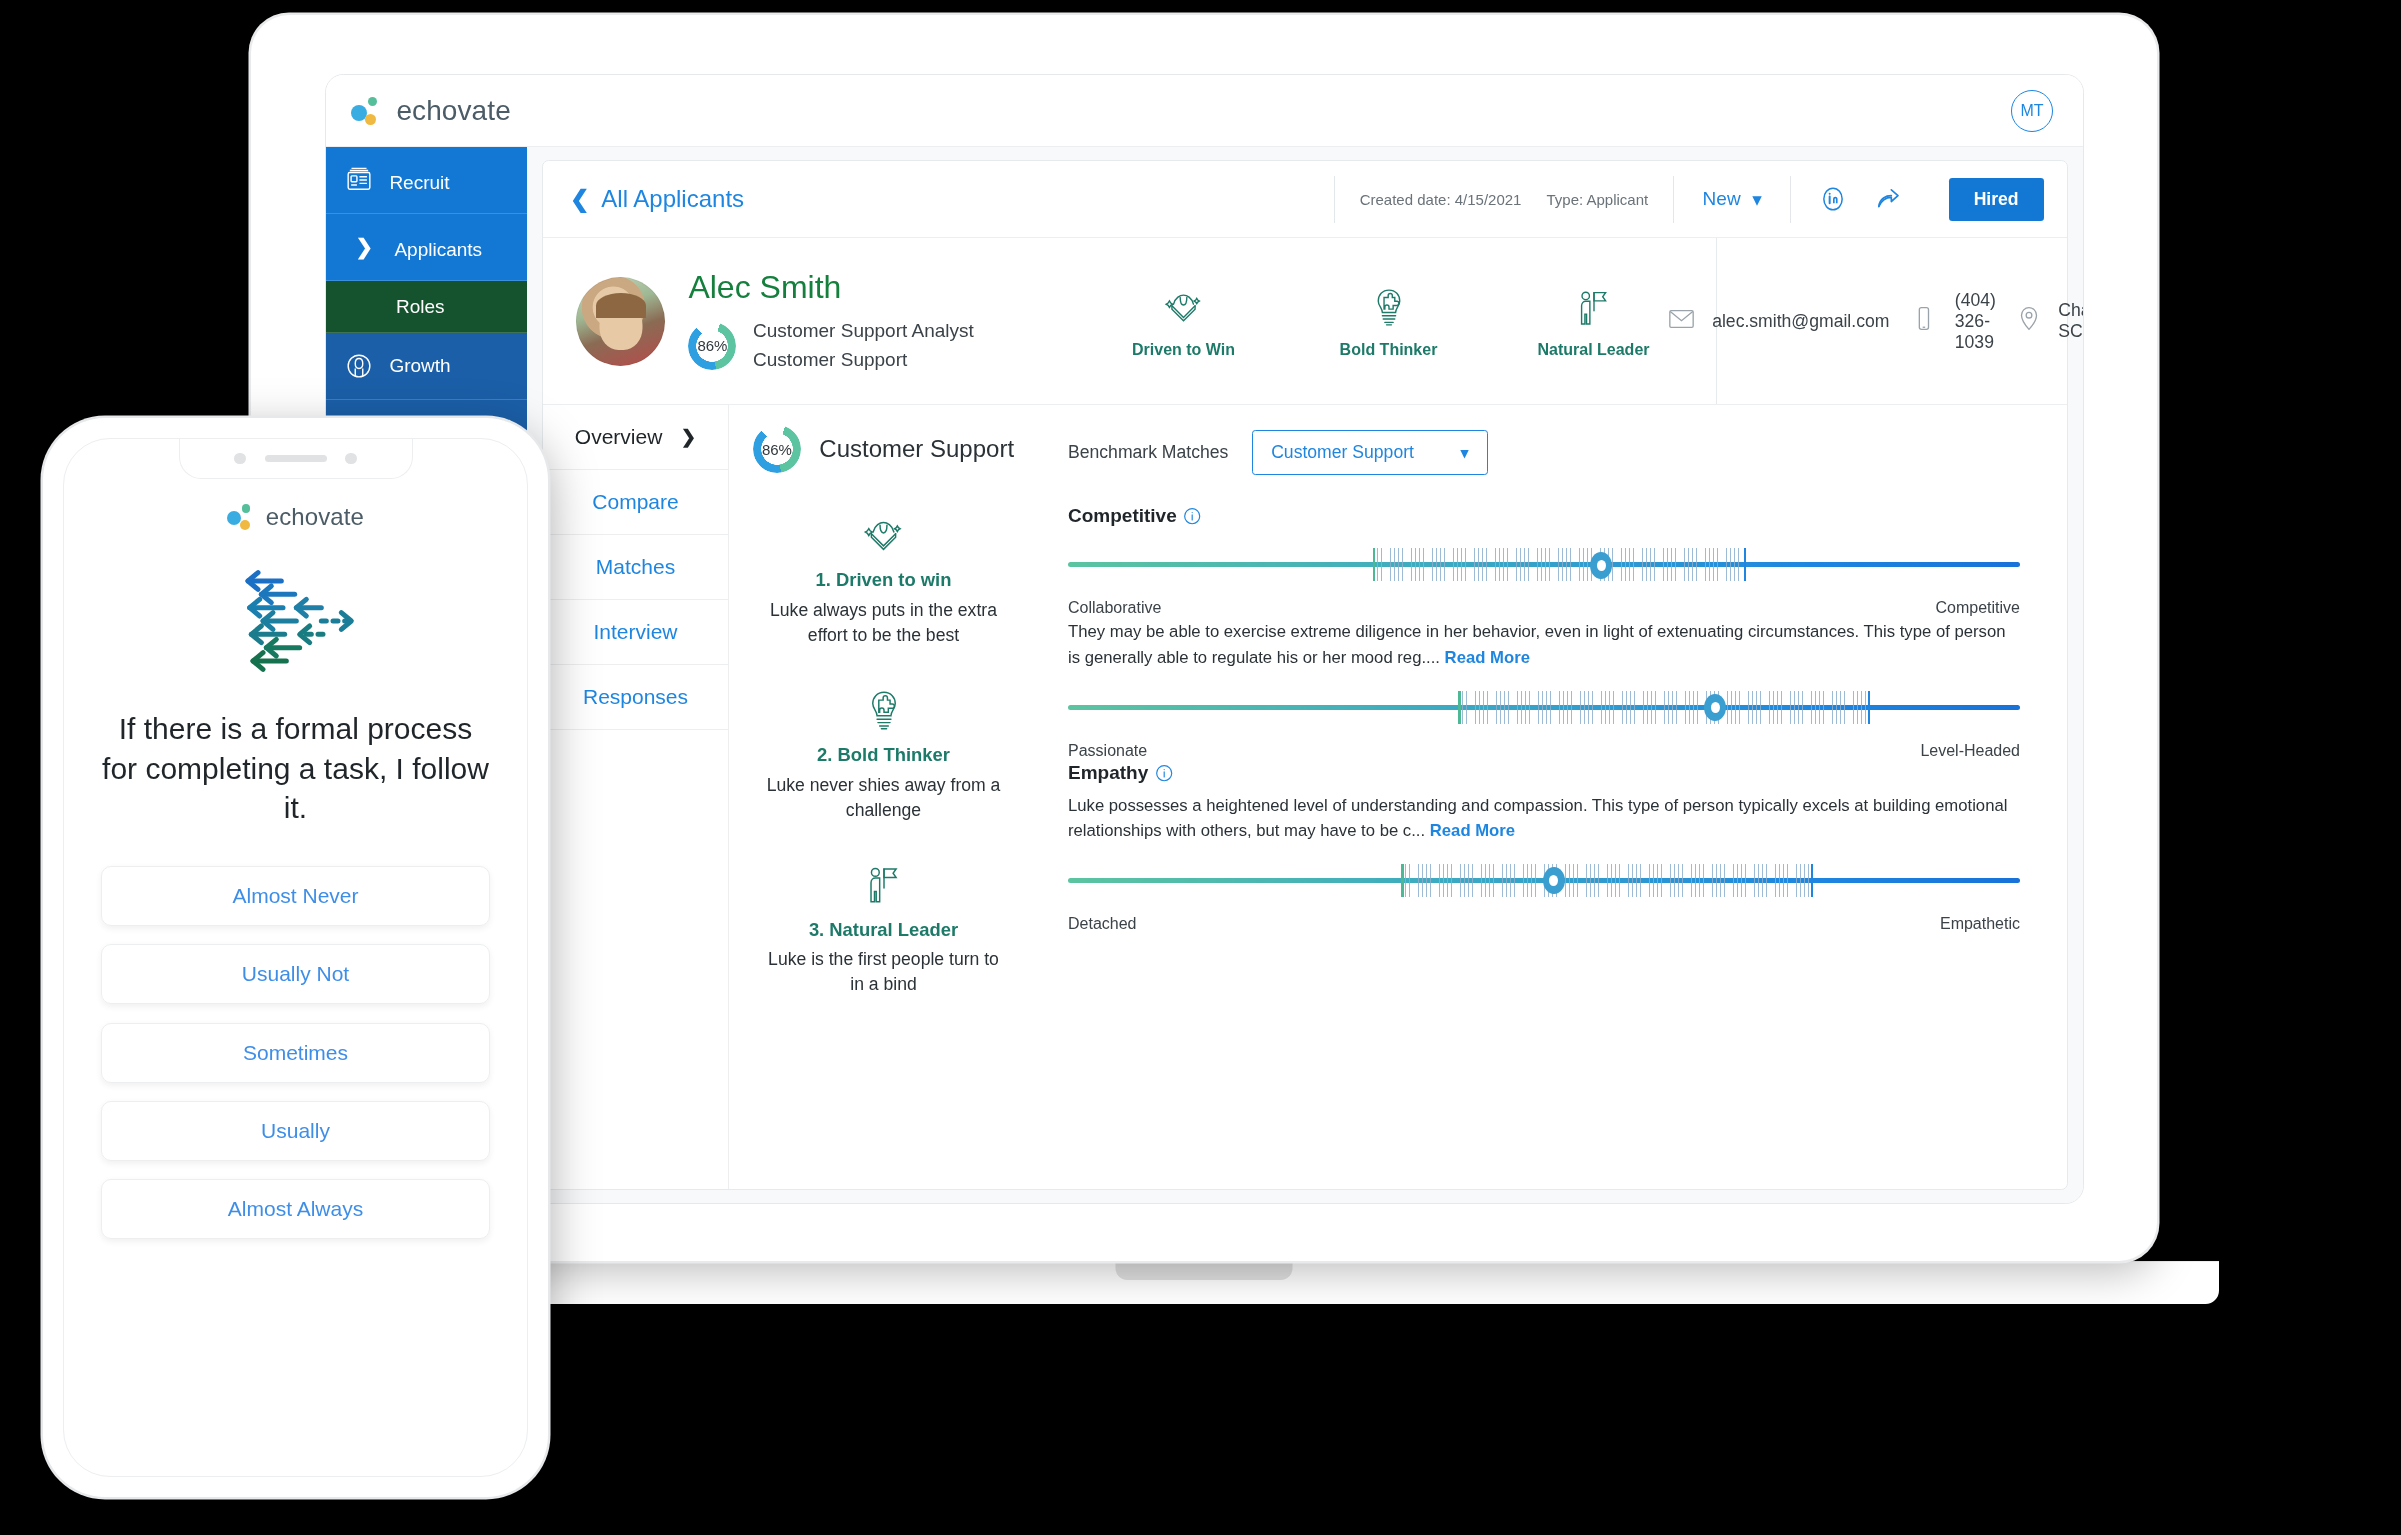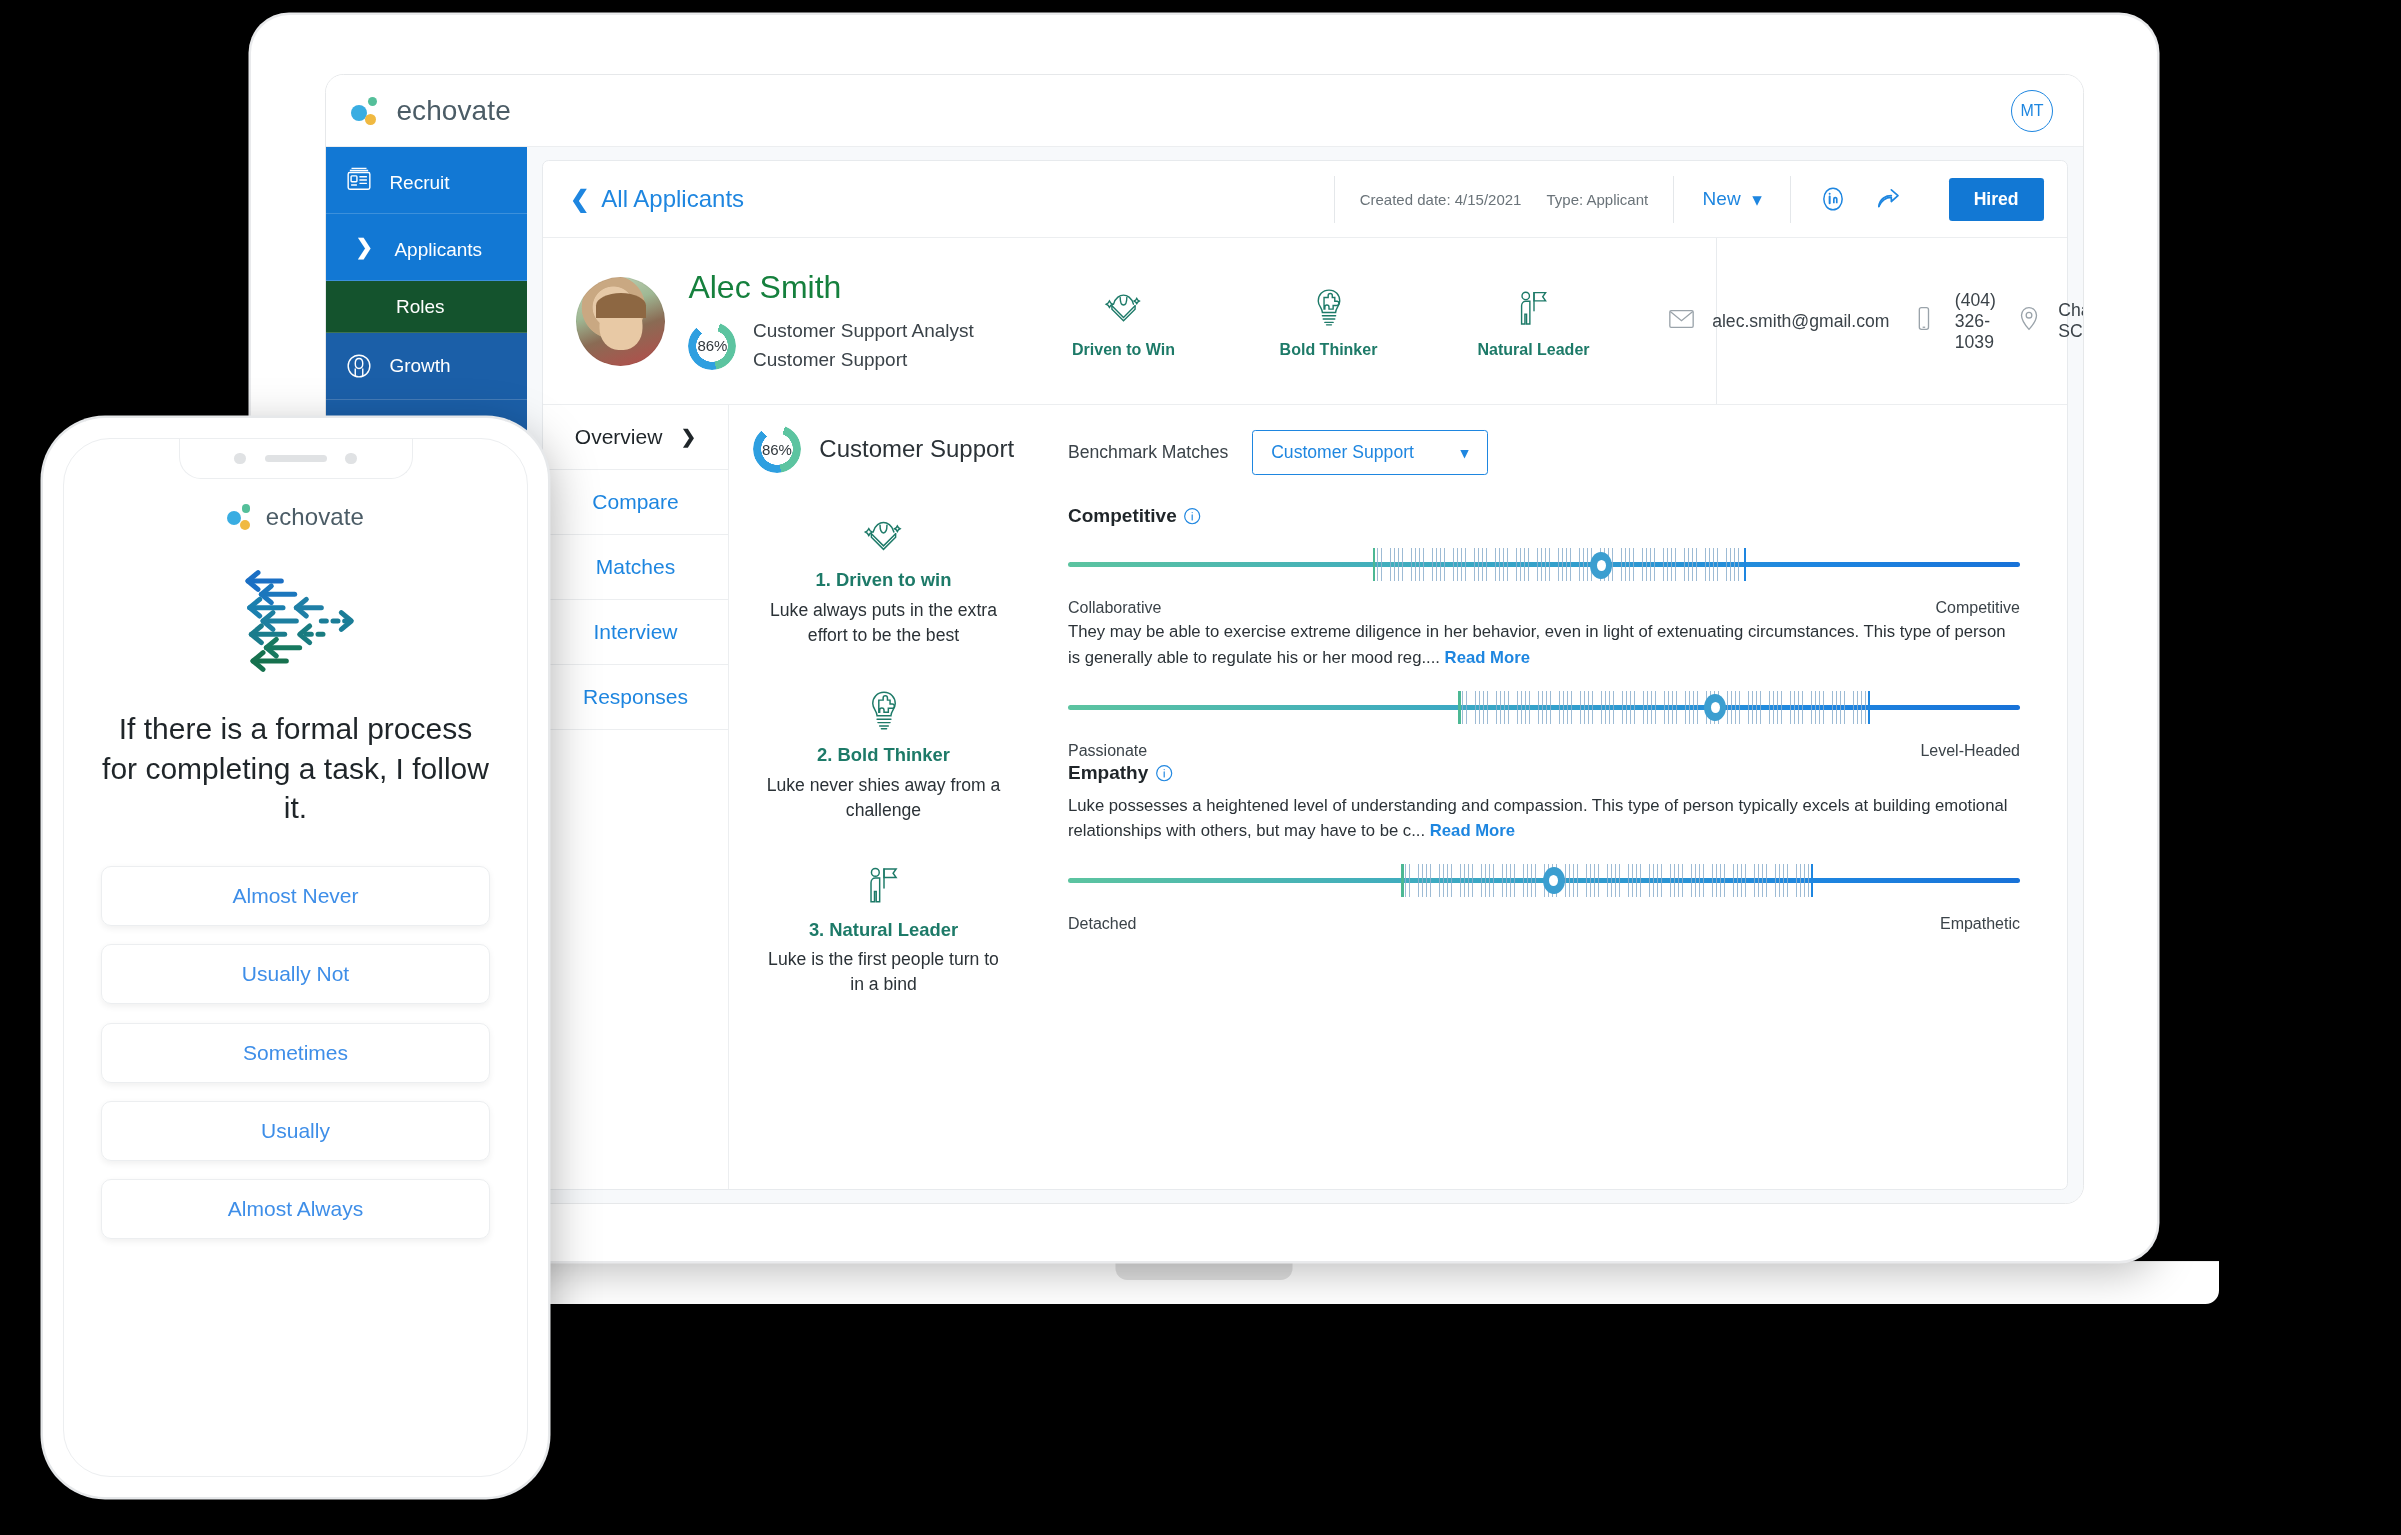--- a/index.html
+++ b/index.html
@@ -160,21 +160,21 @@
   }
   .ring::before{
     content:""; position:absolute; inset:0; border-radius:50%;
     background: conic-gradient(from 20deg, #5cc4a0 0deg 150deg, #2e9fe0 150deg 300deg, transparent 300deg 360deg);
     -webkit-mask: radial-gradient(circle, transparent 0 46%, #000 47%);
             mask: radial-gradient(circle, transparent 0 46%, #000 47%);
   }
   .ring span{position:relative;z-index:1;}
   .ptitle { font-size: 19px; color: #3b4349; line-height: 1.5; }
 
-  .prof-mid { flex: 1; display: flex; align-items: center; gap: 80px; }
+  .prof-mid { flex: 1; display: flex; align-items: center; justify-content: center; gap: 80px; }
   .trait-badge { text-align: center; color: #1d7a68; width: 125px; }
   .trait-badge .tb-ico { height: 47px; display: flex; align-items: center; justify-content: center; }
   .trait-badge .tb-lab { font-size: 16px; font-weight: 700; margin-top: 10px; }
 
   .prof-right {
     width: 351px; border-left: 0.8px solid #e8ebee;
     display: flex; flex-direction: row; justify-content: center; gap: 22px;
     padding-left: 33px;
   }
   .ci { display: flex; align-items: center; gap: 18.4px; font-size: 17.6px; color: #3b4349; }

